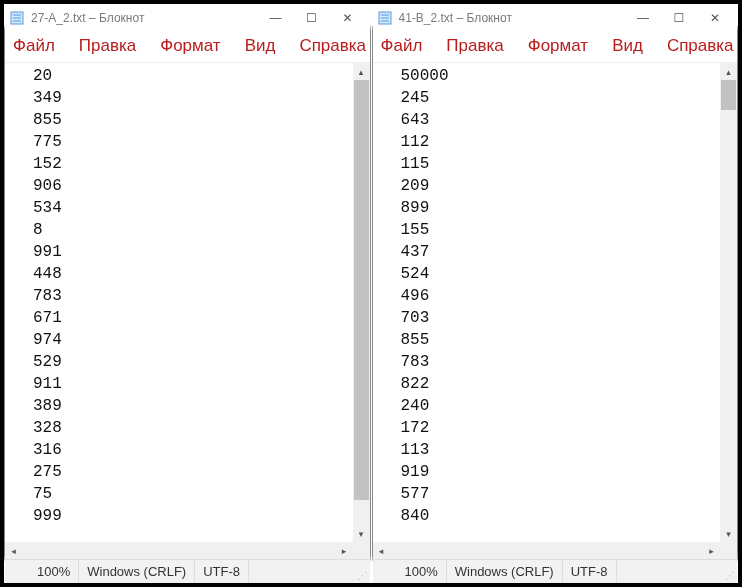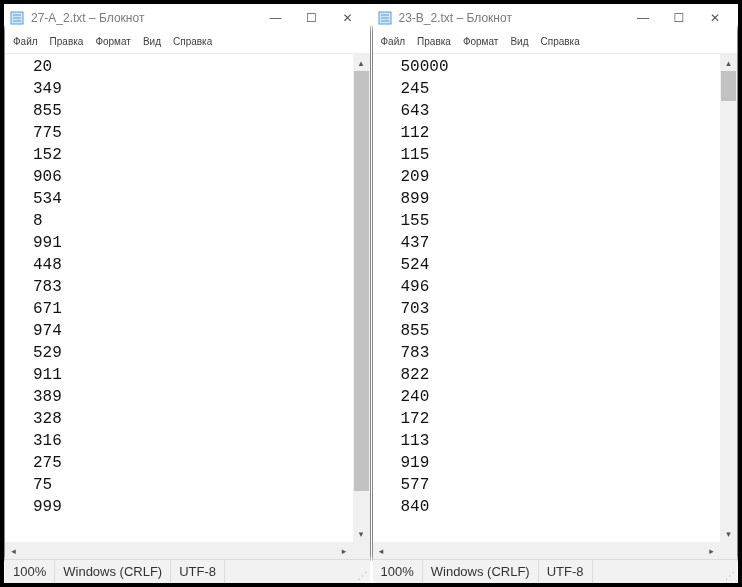--- a/index.html
+++ b/index.html
@@ -52,24 +52,24 @@
   }
   .winbtns {
     display: flex;
     gap: 16px;
     padding-right: 8px;
     color: #555;
   }
   .winbtns span { width: 20px; text-align: center; cursor: default; }
   .menubar {
     display: flex;
-    gap: 12px;
+    gap: 24px;
     padding: 4px 8px 6px 8px;
-    font-size: 10px;
-    color: #404040;
+    font-size: 17px;
+    color: #b91c1c;
     border-bottom: 1px solid #eee;
   }
   .menubar span { cursor: default; }
   .content-wrap {
     flex: 1;
     display: flex;
     min-height: 0;
     margin-left: 24px;
   }
   .textarea {
@@ -121,20 +121,21 @@
   .hscroll-wrap { display: flex; }
   .hscroll-wrap .corner { width: 17px; height: 17px; background: #f0f0f0; }
   .statusbar {
     display: flex;
     height: 24px;
     background: #f2f2f2;
     border-top: 1px solid #ddd;
     font-size: 13px;
     color: #333;
     align-items: center;
+    padding-left: 24px;
   }
   .statusbar .cell {
     padding: 0 8px;
     border-right: 1px solid #ddd;
     height: 100%;
     display: flex;
     align-items: center;
   }
   .statusbar .grip {
     margin-left: auto;
@@ -226,21 +227,21 @@
   <div class="notepad">
     <div class="titlebar">
       <span class="icon">
         <svg width="14" height="14" viewBox="0 0 14 14">
             <rect x="1" y="1" width="12" height="12" fill="#cfe7ff" stroke="#5a9bd5"></rect>
             <line x1="3" y1="4" x2="11" y2="4" stroke="#5a9bd5"></line>
             <line x1="3" y1="7" x2="11" y2="7" stroke="#5a9bd5"></line>
             <line x1="3" y1="10" x2="11" y2="10" stroke="#5a9bd5"></line>
           </svg>
       </span>
-      <span class="title">23-B_2.txt – Блокнот</span>
+      <span class="title">41-B_2.txt – Блокнот</span>
       <div class="winbtns">
         <span>—</span>
         <span>☐</span>
         <span>✕</span>
       </div>
     </div>
     <div class="menubar">
       <span>Файл</span>
       <span>Правка</span>
       <span>Формат</span>

